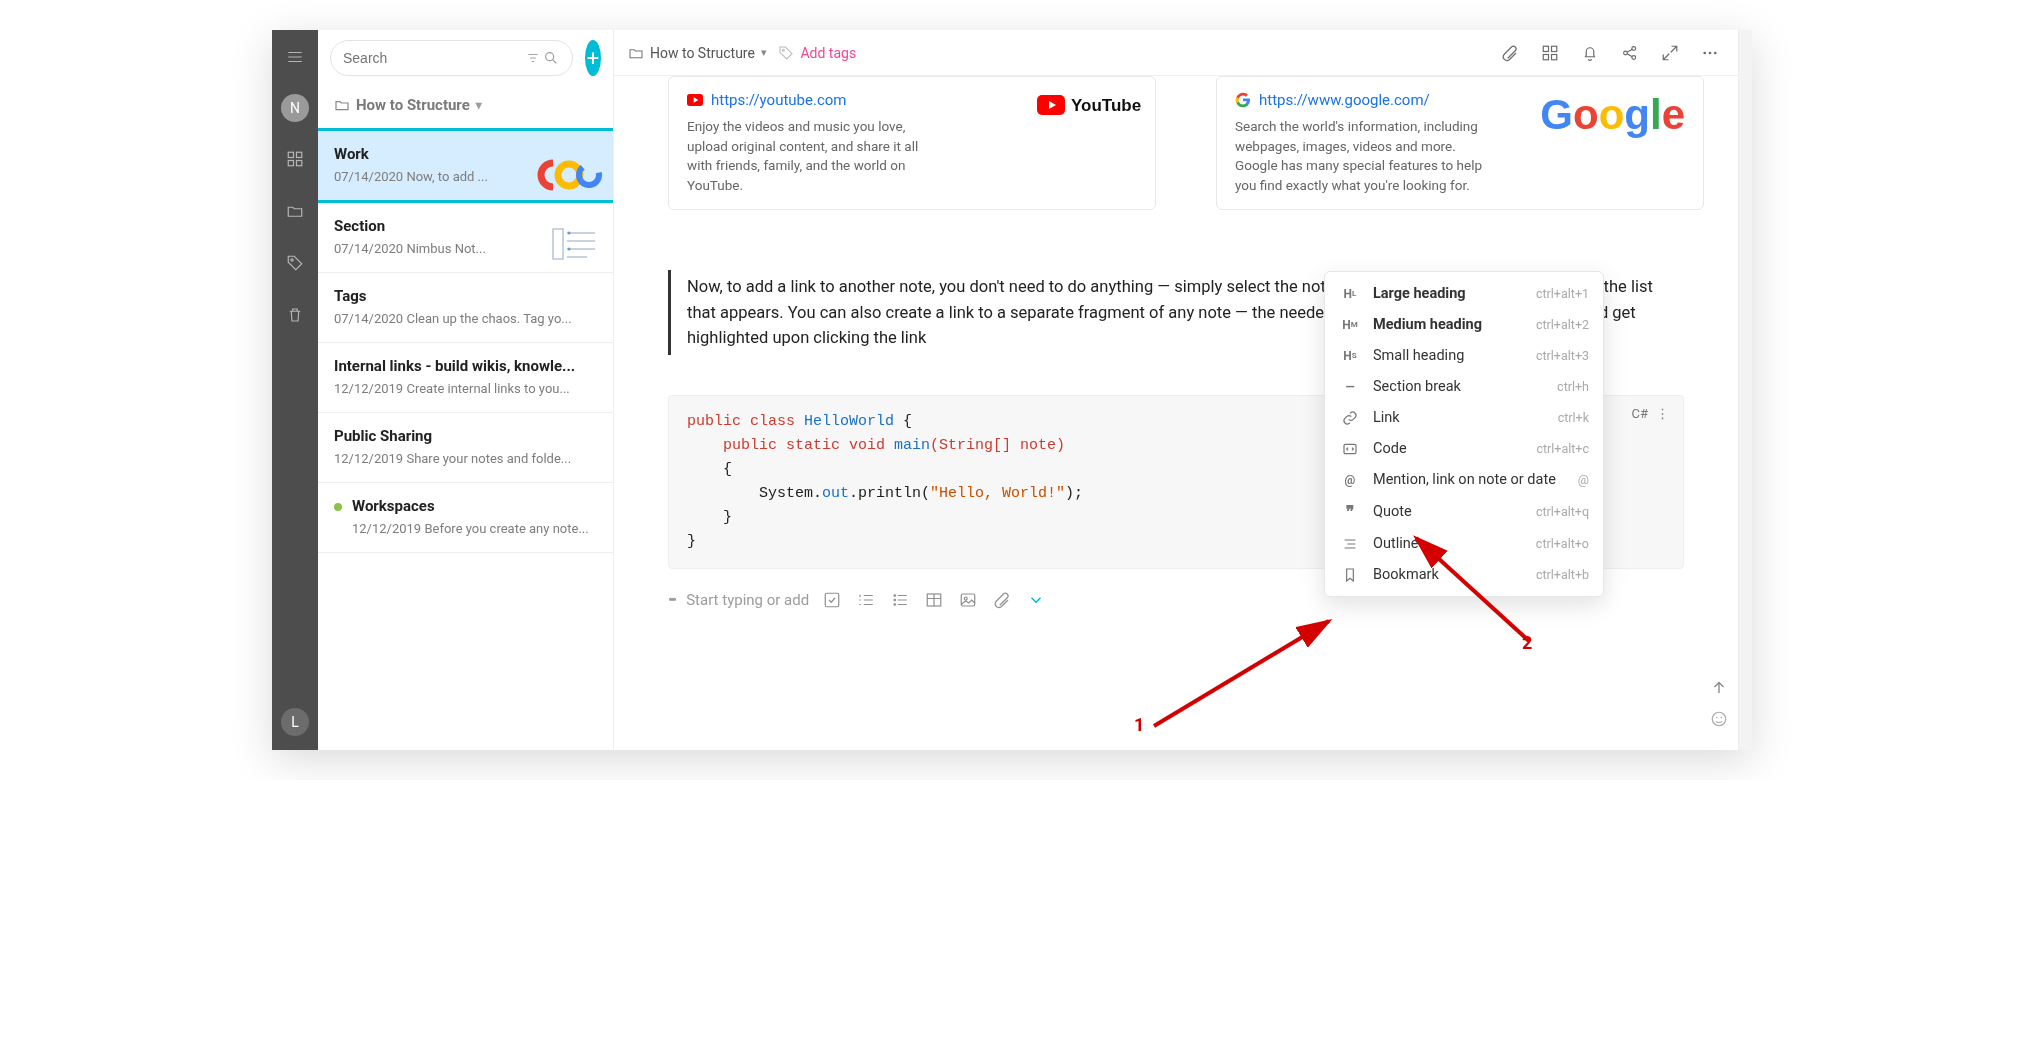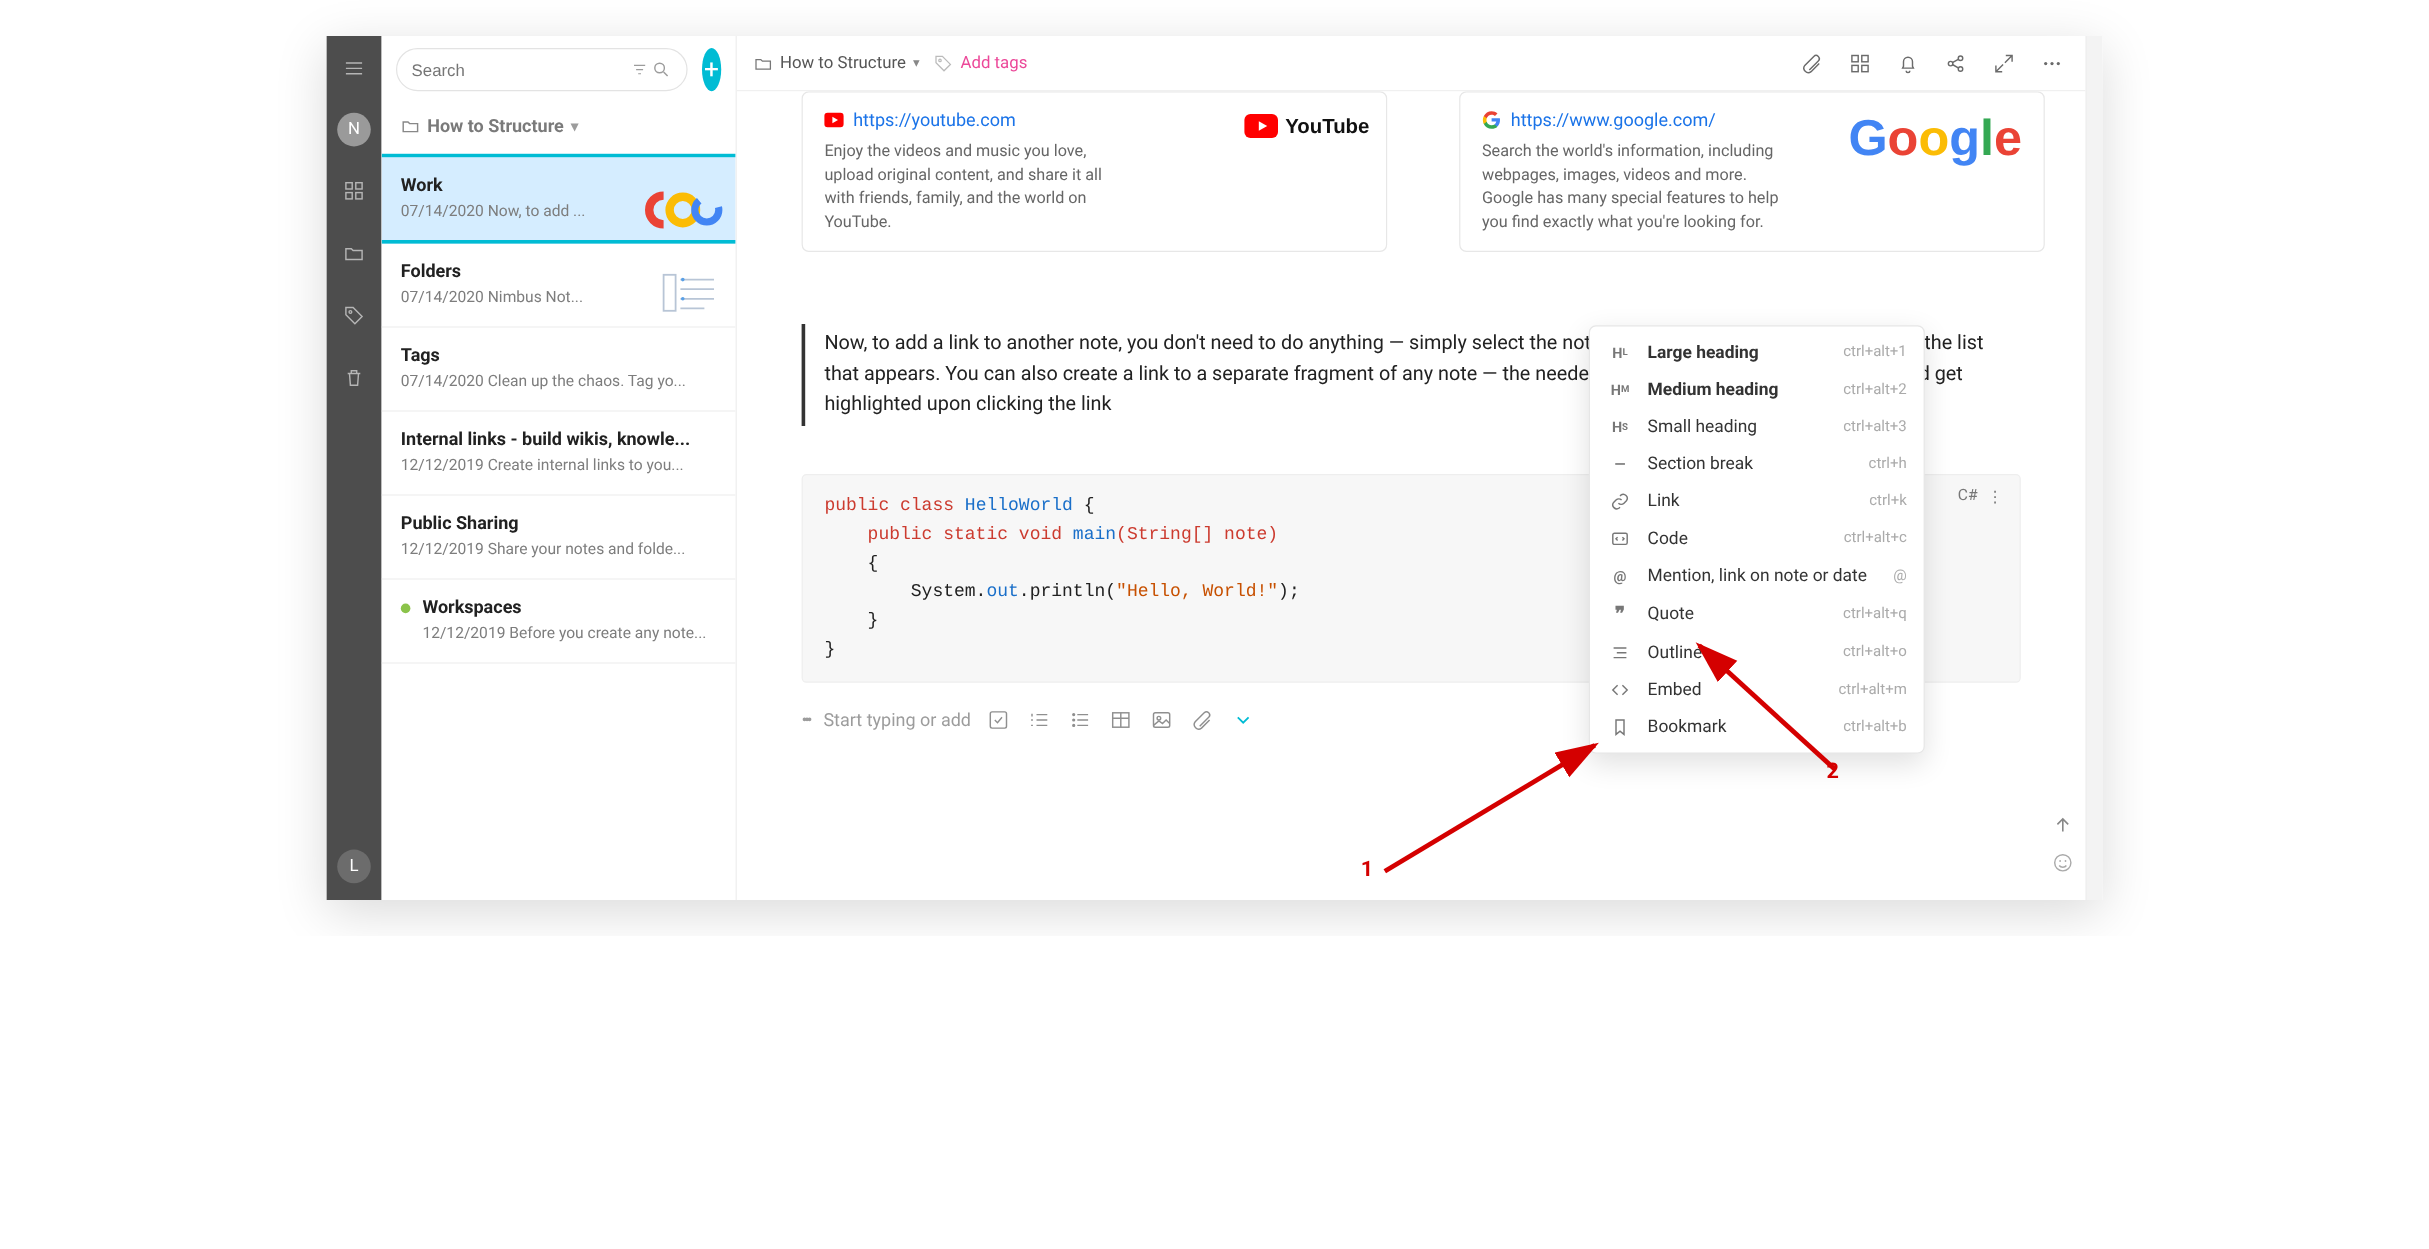--- a/index.html
+++ b/index.html
@@ -143,21 +143,21 @@
         <div class="note-meta"><span>07/14/2020</span> <span>Now, to add ...</span></div>
         <div class="note-thumb">
           <svg width="56" height="40" viewBox="0 0 56 40">
             <path d="M6 34 a12 12 0 0 1 0 -24" fill="none" stroke="#ea4335" stroke-width="7"></path>
             <circle cx="22" cy="22" r="11" fill="none" stroke="#fbbc05" stroke-width="7"></circle>
             <circle cx="42" cy="22" r="10" fill="none" stroke="#4285f4" stroke-width="6" stroke-dasharray="40 20"></circle>
           </svg>
         </div>
       </div>
       <div class="note-item">
-        <div class="note-title">Folders</div>
+        <div class="note-title">Section</div>
         <div class="note-meta"><span>07/14/2020</span> <span>Nimbus Not...</span></div>
         <div class="note-thumb">
           <svg width="48" height="40" viewBox="0 0 48 40" stroke="#b8c5d6" fill="none" stroke-width="1.5">
             <rect x="2" y="4" width="10" height="30"></rect>
               <path d="M16 8h28M16 16h28M16 24h28M16 32h20"></path>
             <circle cx="18" cy="8" r="1.5" fill="#5aa0e6" stroke="none"></circle>
               <circle cx="18" cy="24" r="1.5" fill="#5aa0e6" stroke="none"></circle>
           </svg>
         </div>
       </div>
@@ -410,29 +410,20 @@
               <svg width="16" height="16" viewBox="0 0 24 24" stroke="#777" fill="none" stroke-width="1.8">
                 <path d="M4 6h16M8 12h12M4 18h16"></path>
               </svg>
             </span>
             <span class="mi-label">Outline</span>
             <span class="mi-shortcut">ctrl+alt+o</span>
           </div>
         <div class="menu-item">
             <span class="mi-icon">
               <svg width="16" height="16" viewBox="0 0 24 24" stroke="#777" fill="none" stroke-width="1.8">
-                <path d="M9 6l-6 6 6 6M15 6l6 6-6 6"></path>
-              </svg>
-            </span>
-            <span class="mi-label">Embed</span>
-            <span class="mi-shortcut">ctrl+alt+m</span>
-          </div>
-        <div class="menu-item">
-            <span class="mi-icon">
-              <svg width="16" height="16" viewBox="0 0 24 24" stroke="#777" fill="none" stroke-width="1.8">
                 <path d="M7 3h10v18l-5-4-5 4z"></path>
               </svg>
             </span>
             <span class="mi-label">Bookmark</span>
             <span class="mi-shortcut">ctrl+alt+b</span>
           </div>
       </div>
 
       <svg class="anno" style="left:520px; top:530px;" width="220" height="140">
         <defs>

